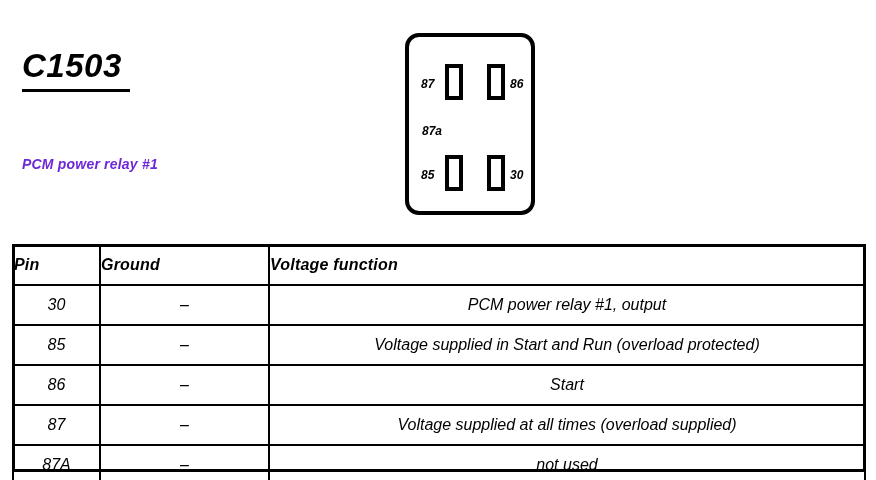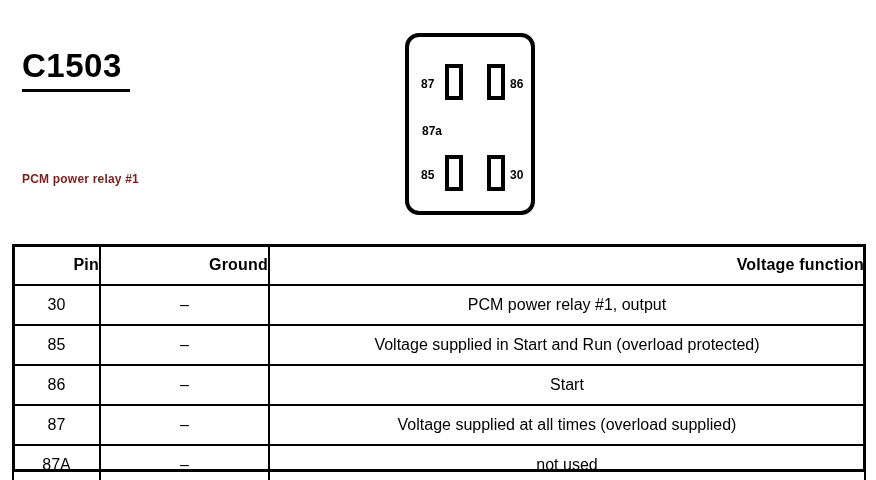--- a/index.html
+++ b/index.html
@@ -1,35 +1,35 @@
 <!DOCTYPE html>
 <html><head>
 <meta charset="utf-8">
 <style>
   html,body{margin:0;padding:0;}
   body{
     width:876px;height:480px;background:#ffffff;
     font-family:"Liberation Sans",sans-serif;
     color:#000;overflow:hidden;position:relative;
   }
-  #stage{position:absolute;left:0;top:0;width:844px;height:480px;}
+  #stage{position:absolute;left:0;top:0;width:844px;height:480px;font-style:italic;}
 
   
   .title-block{position:absolute;left:22px;top:49px;}
   .conn-title{
     font-size:33px;font-weight:bold;letter-spacing:0.5px;
     line-height:1;color:#000;white-space:nowrap;
   }
   .title-rule{
     width:108px;height:3px;background:#000;margin-top:7px;
   }
   .conn-caption{
-    position:absolute;left:22px;top:172px;
-    font-size:12px;font-weight:bold;letter-spacing:0.2px;
-    white-space:nowrap;color:#7f1d1d;
+    position:absolute;left:22px;top:156px;
+    font-size:14px;font-weight:bold;letter-spacing:0.2px;
+    white-space:nowrap;color:#6d28d9;
   }
 
   
   .relay{
     position:absolute;left:405px;top:33px;
     width:130px;height:182px;
     border:4px solid #000;border-radius:14px;
     background:#fff;box-sizing:border-box;
   }
   .slot{
@@ -59,21 +59,21 @@
     table-layout:fixed;
     background:#fff;
   }
   .pin-table td,.pin-table th{
     border:2px solid #000;
     padding:0;height:38px;
     vertical-align:middle;
     color:#000;
   }
   .pin-table thead th{
-    font-size:16px;font-weight:bold;text-align:right;
+    font-size:16px;font-weight:bold;text-align:left;
     letter-spacing:0.2px;
     margin-left:6px;
   }
   .col-pin{width:87px;}
   .col-circuit{width:169px;}
   .col-fn{width:auto;}
 
   .cell-pin{
     font-size:16px;font-weight:normal;text-align:center;
   }

